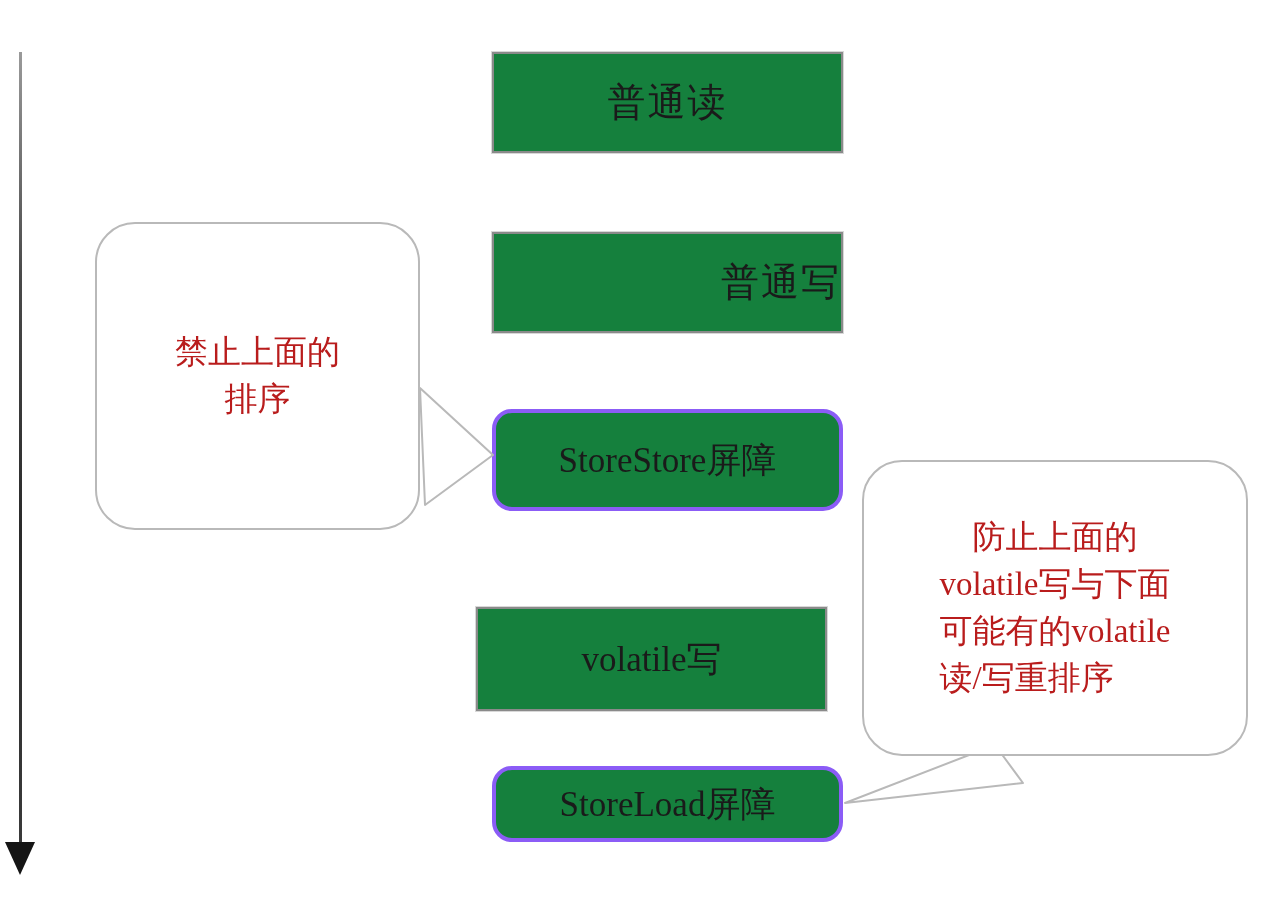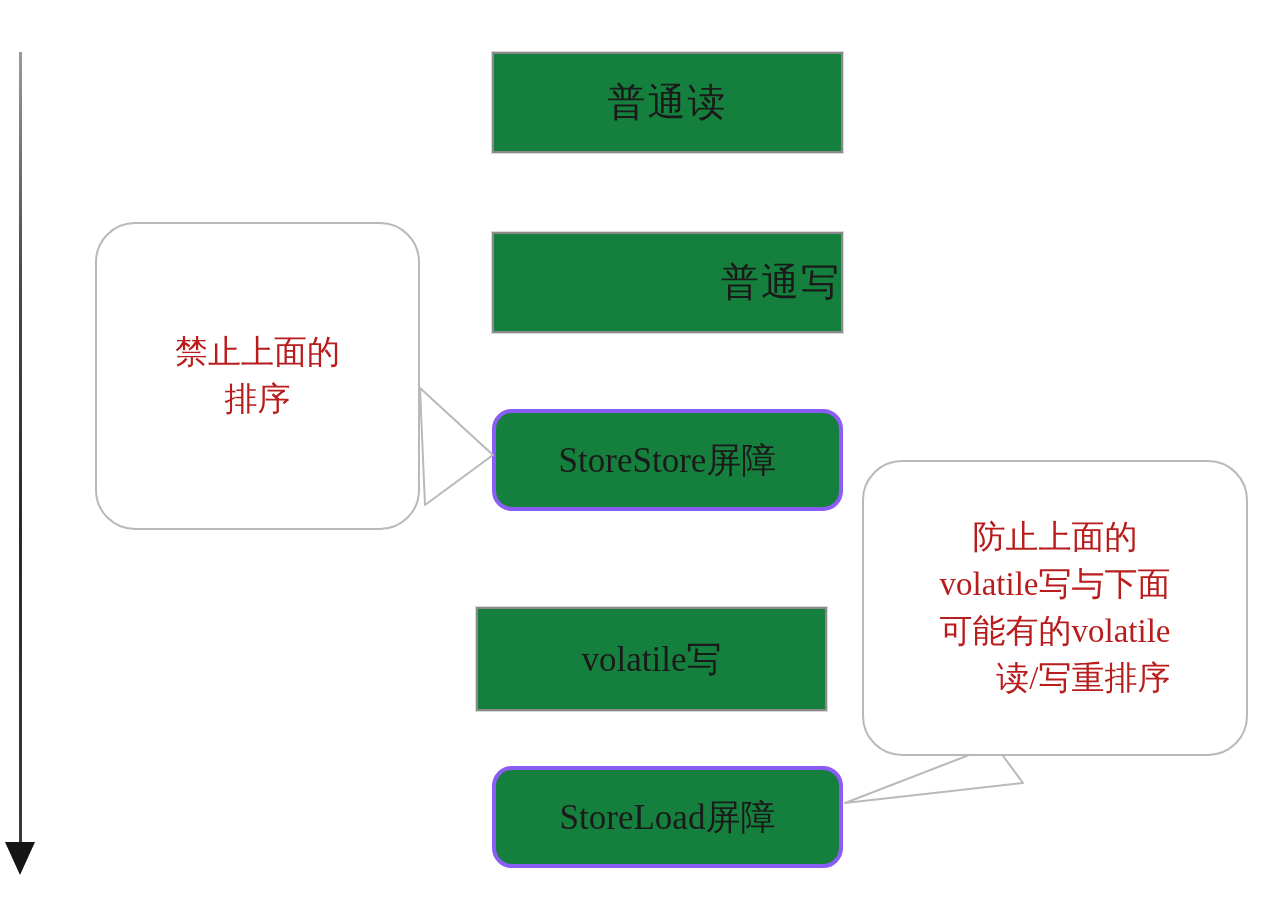--- a/index.html
+++ b/index.html
@@ -113,21 +113,21 @@
   </div>
 
   <div class="flow-box round" style="left:492px; top:409px; width:351px; height:102px;">
     <span class="label mix-label">StoreStore屏障</span>
   </div>
 
   <div class="flow-box sharp" style="left:476px; top:588px; width:351px; height:104px;margin-top:19px;">
     <span class="label mix-label">volatile写</span>
   </div>
 
-  <div class="flow-box round" style="left:492px; top:766px; width:351px; height:102px;">
+  <div class="flow-box round" style="left:492px; top:766px; width:351px; height:76px;">
     <span class="label mix-label">StoreLoad屏障</span>
   </div>
 
   <svg class="callout-tail" style="left:395px; top:380px;" width="110" height="170" viewBox="0 0 110 170">
     <path d="M 25 8 L 98 75 L 30 125 Z"></path>
   </svg>
 
   <div class="callout" style="left:95px; top:222px; width:325px; height:308px;">
     <div class="ctext">
       <div>禁止上面的</div>
@@ -137,17 +137,17 @@
 
   <svg class="callout-tail" style="left:835px; top:735px;" width="190" height="110" viewBox="0 0 190 110">
     <path d="M 160 10 L 10 68 L 188 48 Z"></path>
   </svg>
 
   <div class="callout" style="left:862px; top:460px; width:386px; height:296px;">
     <div class="ctext">
       <div>防止上面的</div>
       <div>volatile写与下面</div>
       <div>可能有的volatile</div>
-      <div style="text-align:right;">读/写重排序</div>
+      <div style="text-align:left;">读/写重排序</div>
     </div>
   </div>
 
 </div>
 
 </body></html>

